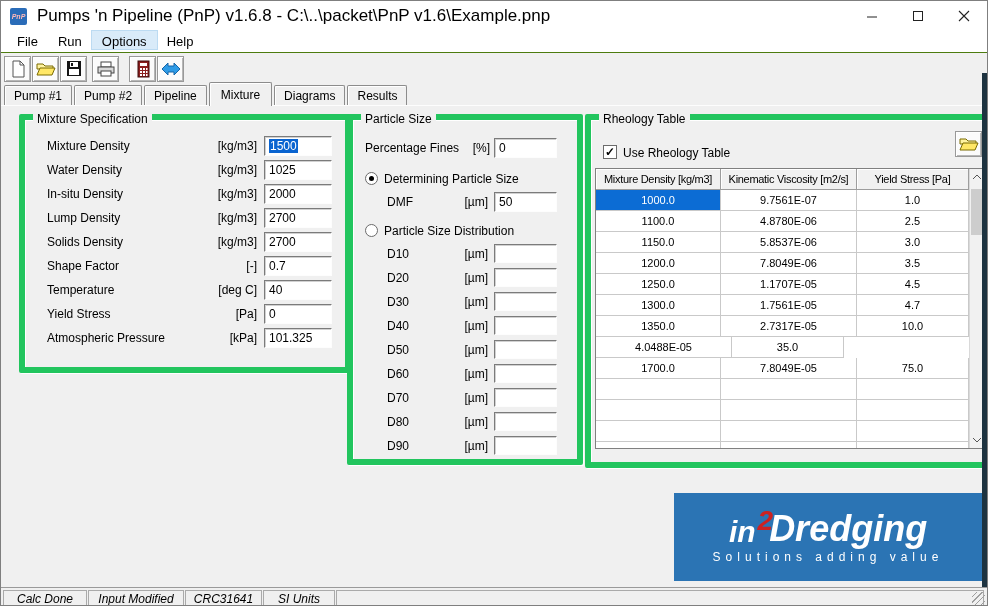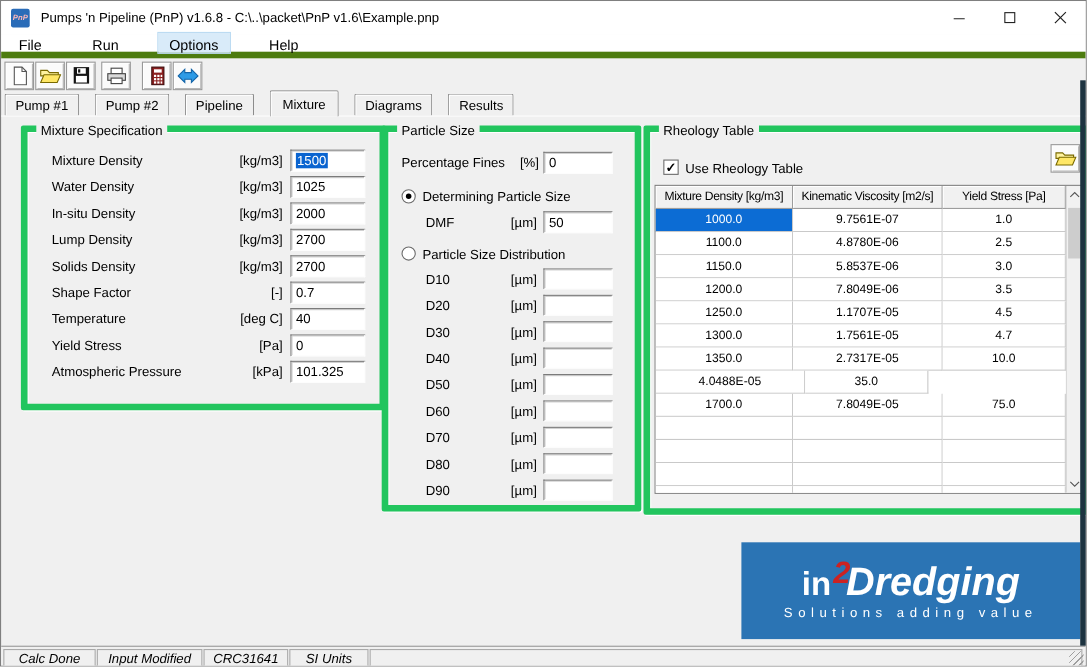--- a/index.html
+++ b/index.html
@@ -3,39 +3,39 @@
 <meta charset="utf-8">
 <style>
   html,body{margin:0;padding:0;background:#cfcfcf;font-family:"Liberation Sans",sans-serif;}
   #window{position:relative;width:988px;height:606px;background:#F0F0F0;border:1px solid #7f7f7f;
           box-sizing:border-box;overflow:hidden;font-size:12px;color:#000;}
 
   
   .titlebar{position:absolute;left:0;top:0;width:100%;height:30px;background:#fff;display:flex;align-items:center;}
   .appicon{width:17px;height:17px;margin-left:9px;background:#2a6cb8;border-radius:2px;display:flex;
            align-items:center;justify-content:center;color:#ffb9b9;font-size:7px;font-weight:bold;font-style:italic;flex:0 0 auto;}
-  .apptitle{margin-left:10px;font-size:12px;white-space:nowrap;}
+  .apptitle{margin-left:10px;font-size:17px;white-space:nowrap;}
   .wincontrols{position:absolute;right:0;top:0;height:30px;display:flex;}
   .winbtn{width:46px;height:30px;display:flex;align-items:center;justify-content:center;}
 
   
-  .menubar{position:absolute;left:0;top:30px;width:100%;height:22px;background:#fff;border-bottom:6px solid #4d7c0f;
-           display:flex;align-items:center;padding-left:6px;box-sizing:border-box;gap:26px;}
+  .menubar{position:absolute;left:0;top:30px;width:100%;height:22px;background:#fff;border-bottom:1px solid #4d7c0f;
+           display:flex;align-items:flex-start;padding-left:6px;box-sizing:border-box;}
   .menuitem{padding:3px 10px 0 10px;font-size:13px;}
   .menuitem.hl{background:#d9ebf9;outline:1px solid #bcdbf2;}
 
   
   .toolbar{position:absolute;left:0;top:53px;width:100%;height:28px;background:#F0F0F0;}
   .tbtn{position:absolute;top:2px;width:27px;height:26px;background:#fbfbfb;border:1px solid #999;
         box-shadow:inset 1px 1px 0 #fff, inset -1px -1px 0 #b7b7b7;display:flex;align-items:center;justify-content:center;box-sizing:border-box;}
 
   
   .tabbar{position:absolute;left:0;top:81px;width:100%;height:24px;display:flex;align-items:flex-end;padding-left:3px;
           box-sizing:border-box;border-bottom:1px solid #fdfdfd;}
-  .tab{height:19px;padding:0 9px;margin-right:14px;display:flex;align-items:center;background:#F0F0F0;
+  .tab{height:19px;padding:0 9px;margin-right:2px;display:flex;align-items:center;background:#F0F0F0;
        border:1px solid #8c8c8c;border-bottom:none;border-radius:2px 2px 0 0;
        box-shadow:inset 1px 1px 0 #fff;font-size:12px;position:relative;}
   .tab.active{height:23px;z-index:3;padding:0 11px;transform:translateY(1px);background:#F0F0F0;}
 
   
   .group{position:absolute;border:6px solid #22c55e;border-radius:2px;box-shadow:1px 1px 0 #fff, inset 1px 1px 0 #fff;}
   .gtitle{position:absolute;top:-8px;left:8px;background:#F0F0F0;padding:0 4px;font-size:12px;white-space:nowrap;}
 
   
   .flabel,.funit,.rlabel{position:absolute;font-size:12px;height:15px;line-height:15px;white-space:nowrap;}
@@ -66,21 +66,21 @@
 
   
   .folderbtn{position:absolute;left:954px;top:130px;width:27px;height:26px;background:#fbfbfb;border:1px solid #999;
              box-shadow:inset 1px 1px 0 #fff, inset -1px -1px 0 #b7b7b7;display:flex;align-items:center;justify-content:center;
              box-sizing:border-box;z-index:2;}
   .darkstrip{position:absolute;left:981px;top:72px;width:7px;height:514px;background:#1d3340;z-index:5;}
 
   .logo{position:absolute;left:673px;top:492px;width:308px;height:88px;background:#2b74b4;color:#fff;
         display:flex;flex-direction:column;align-items:center;justify-content:center;z-index:1;}
   .logoline1{display:flex;align-items:flex-end;line-height:1;}
-  .logo-in{font-weight:bold;font-size:30px;}
+  .logo-in{font-style:italic;font-weight:bold;font-size:30px;}
   .logo-2{color:#cc2222;font-weight:bold;font-size:28px;position:relative;top:-12px;left:2px;font-style:italic;}
   .logo-name{font-style:italic;font-weight:bold;font-size:36px;margin-left:-2px;}
   .logotag{font-size:12px;letter-spacing:5px;margin-top:3px;white-space:nowrap;}
 
   .statusbar{position:absolute;left:0;top:586px;width:100%;height:20px;background:#F0F0F0;border-top:1px solid #9a9a9a;box-sizing:border-box;font-style:italic;}
   .spanel{position:absolute;top:2px;height:15px;border:1px solid #aaa;display:flex;align-items:center;justify-content:center;
           font-size:12px;background:#F0F0F0;box-sizing:content-box;}
   .grip{position:absolute;right:2px;bottom:2px;width:13px;height:13px;
         background:repeating-linear-gradient(135deg,transparent 0 3px,#9e9e9e 3px 4px);}
 </style>

